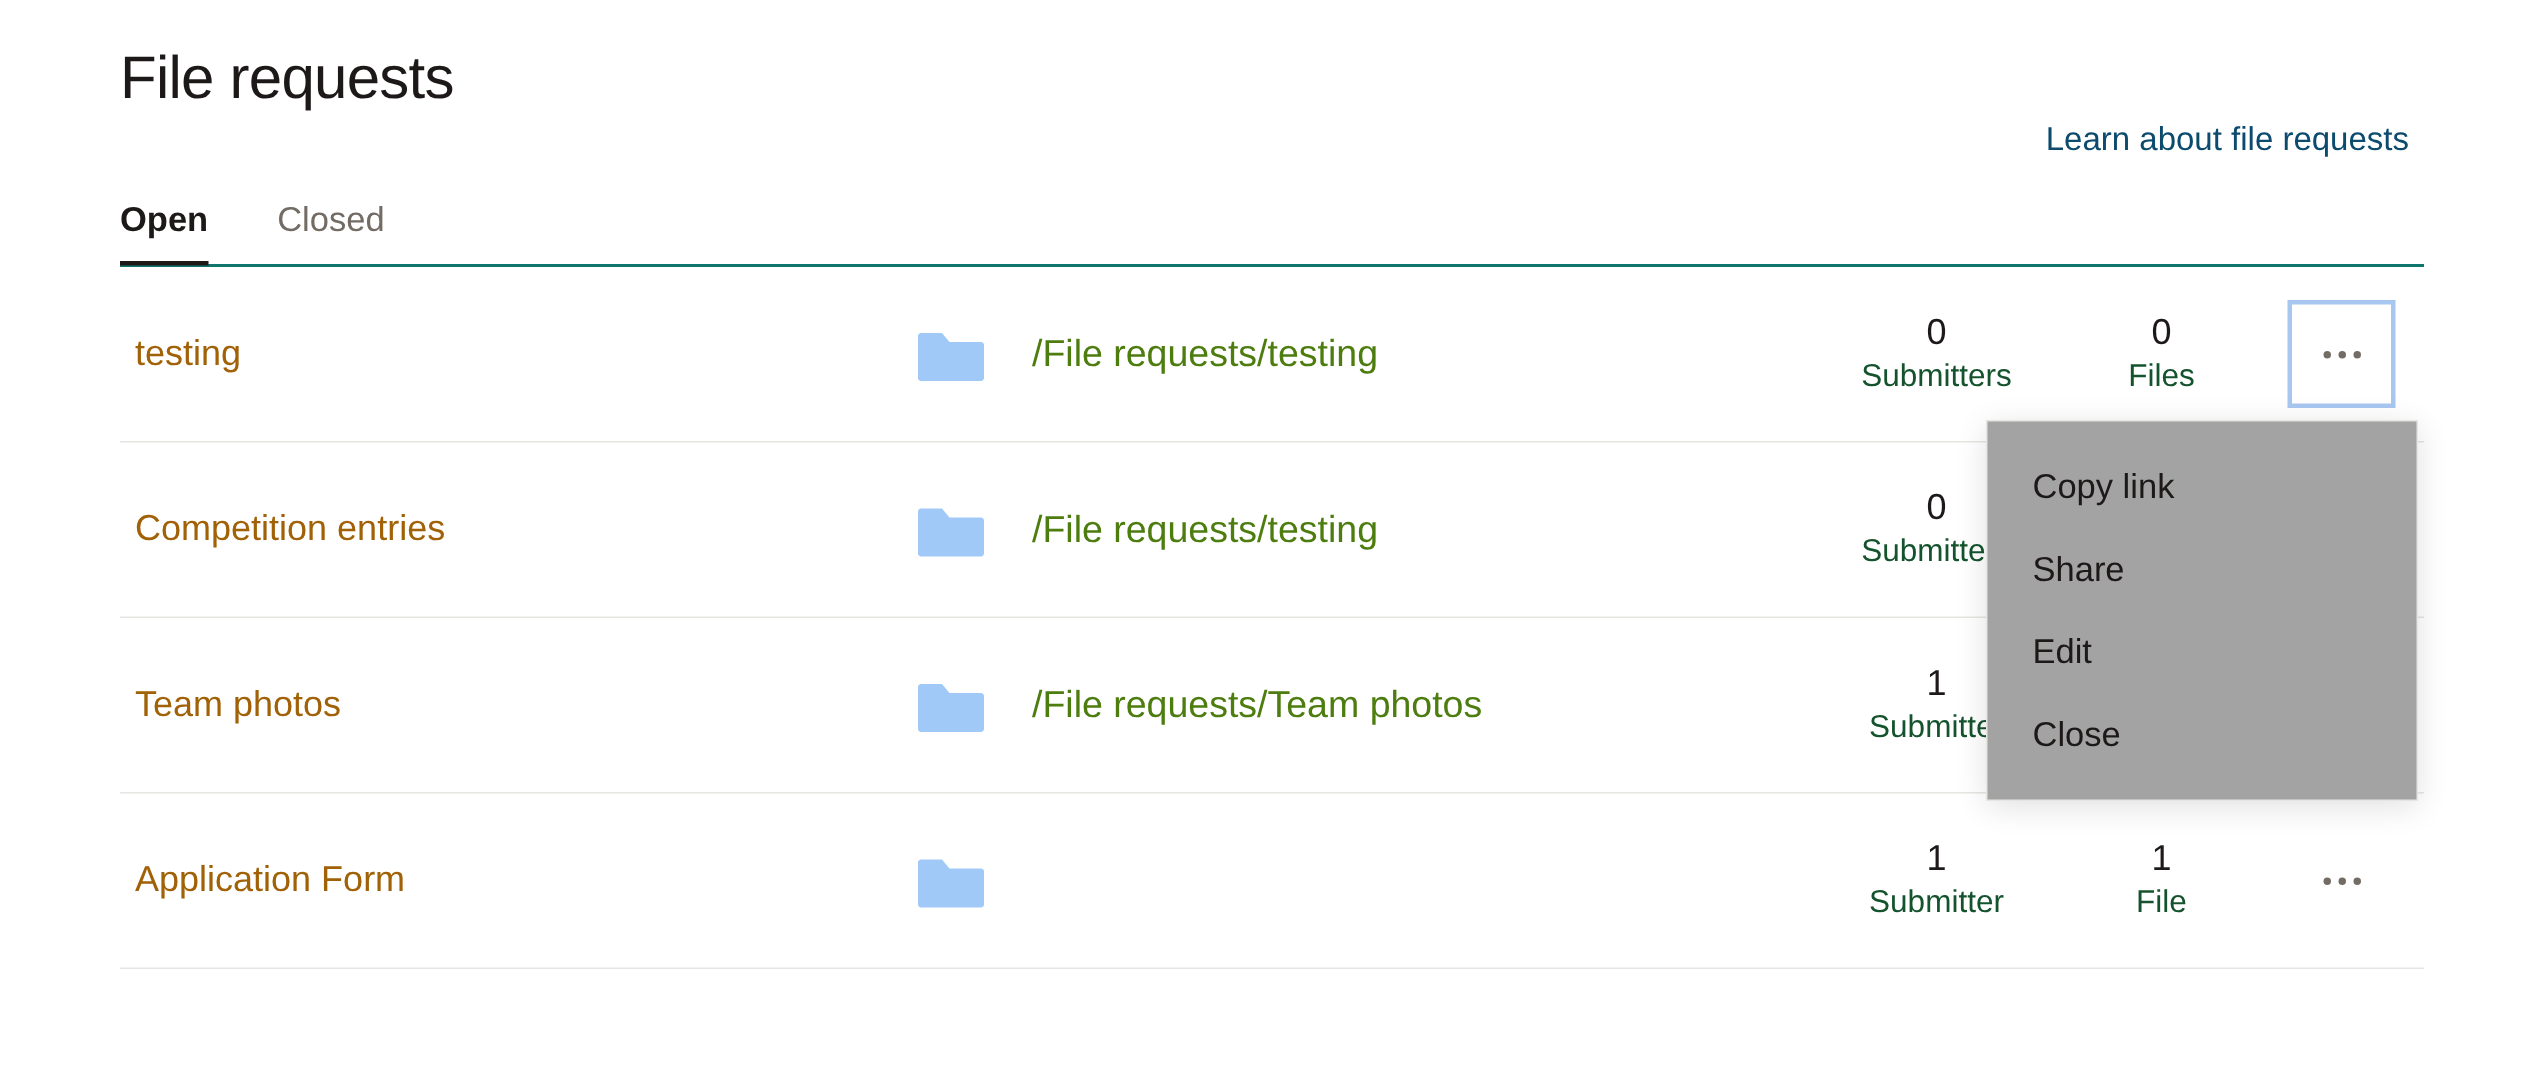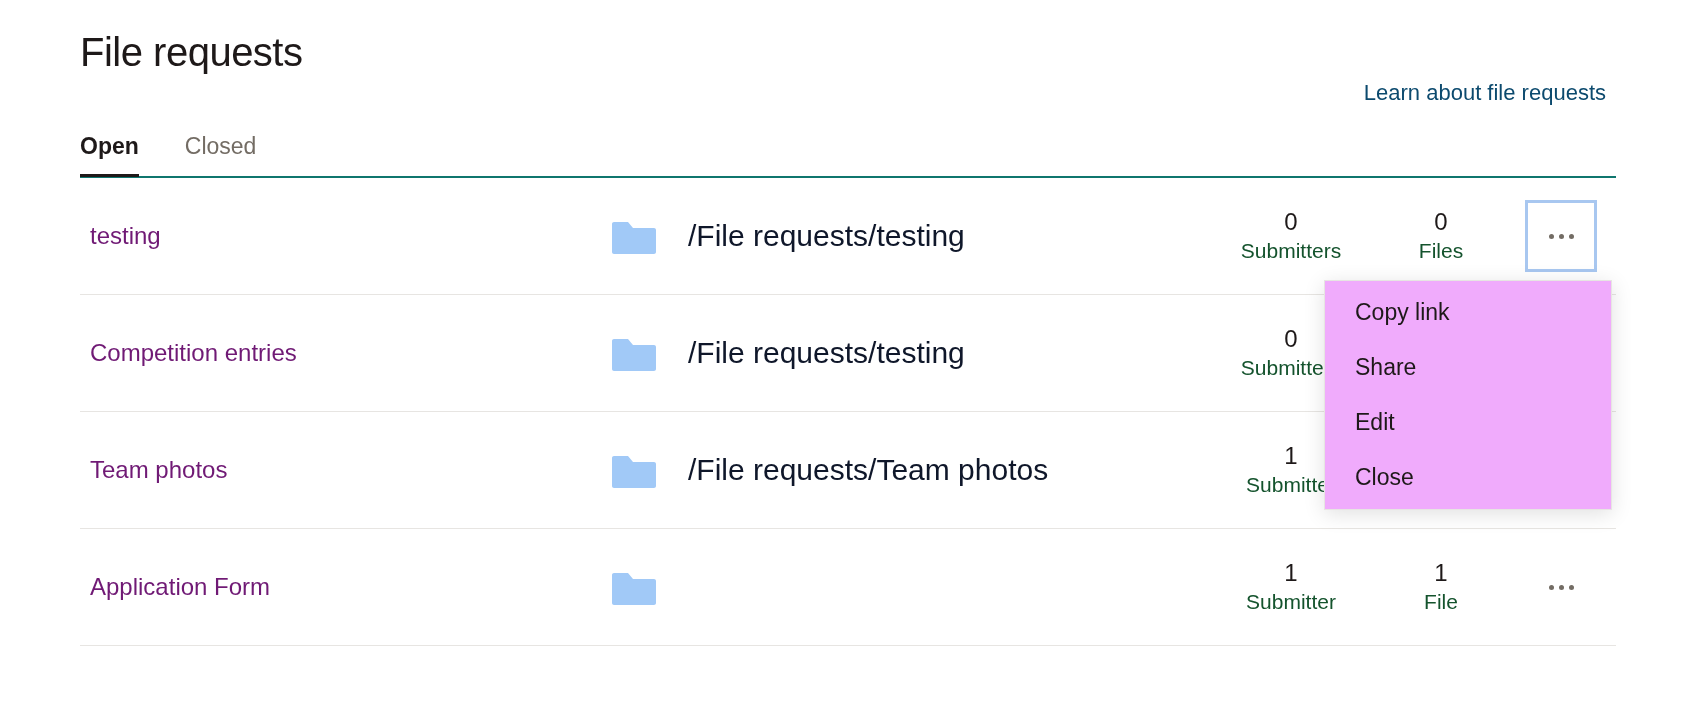--- a/index.html
+++ b/index.html
@@ -51,39 +51,39 @@
   .row {
     display: flex;
     align-items: center;
     height: 117px;
     border-bottom: 1px solid #e7e5e2;
     padding: 0 10px;
   }
   .col-name {
     flex: 0 0 520px;
     font-size: 24px;
-    color: #701a75;
+    color: #a16207;
     white-space: nowrap;
     overflow: hidden;
     text-overflow: ellipsis;
   }
   .col-path {
     flex: 1 1 auto;
     display: flex;
     align-items: center;
     gap: 30px;
     min-width: 0;
   }
   .folder-icon {
     flex: 0 0 48px;
     height: 44px;
   }
   .path-text {
-    font-size: 30px;
-    color: #0f172a;
+    font-size: 25px;
+    color: #4d7c0f;
     white-space: nowrap;
     overflow: hidden;
     text-overflow: ellipsis;
   }
   .col-stat {
     flex: 0 0 150px;
     text-align: center;
   }
   .stat-num {
     font-size: 24px;
@@ -123,24 +123,24 @@
     width: 5px;
     height: 5px;
     border-radius: 50%;
     background: #736c64;
   }
   .dropdown {
     position: absolute;
     right: 84px;
     top: 280px;
     width: 288px;
-    background: #f0abfc;
+    background: #a3a3a3;
     border: 1px solid #e7e5e2;
     box-shadow: 0 4px 20px rgba(0,0,0,0.12);
-    padding: 4px 0;
+    padding: 16px 0;
     z-index: 100;
   }
   .dropdown-item {
     font-size: 23px;
     color: #1e1919;
     padding: 14px 30px;
     cursor: pointer;
   }
 </style>
 </head>

